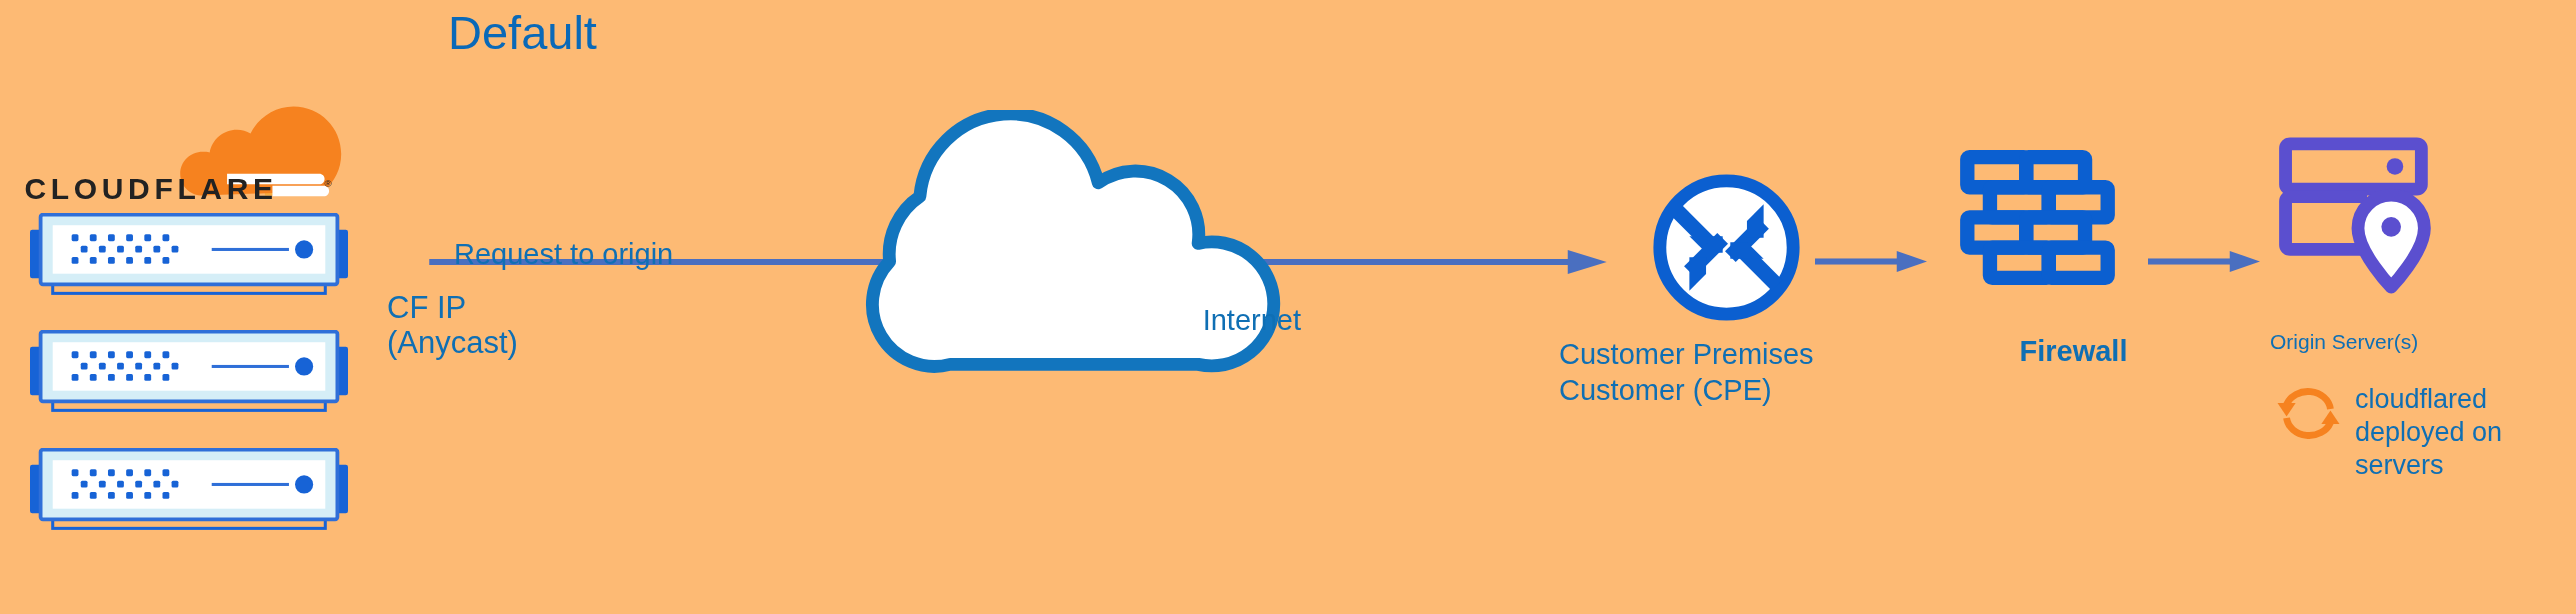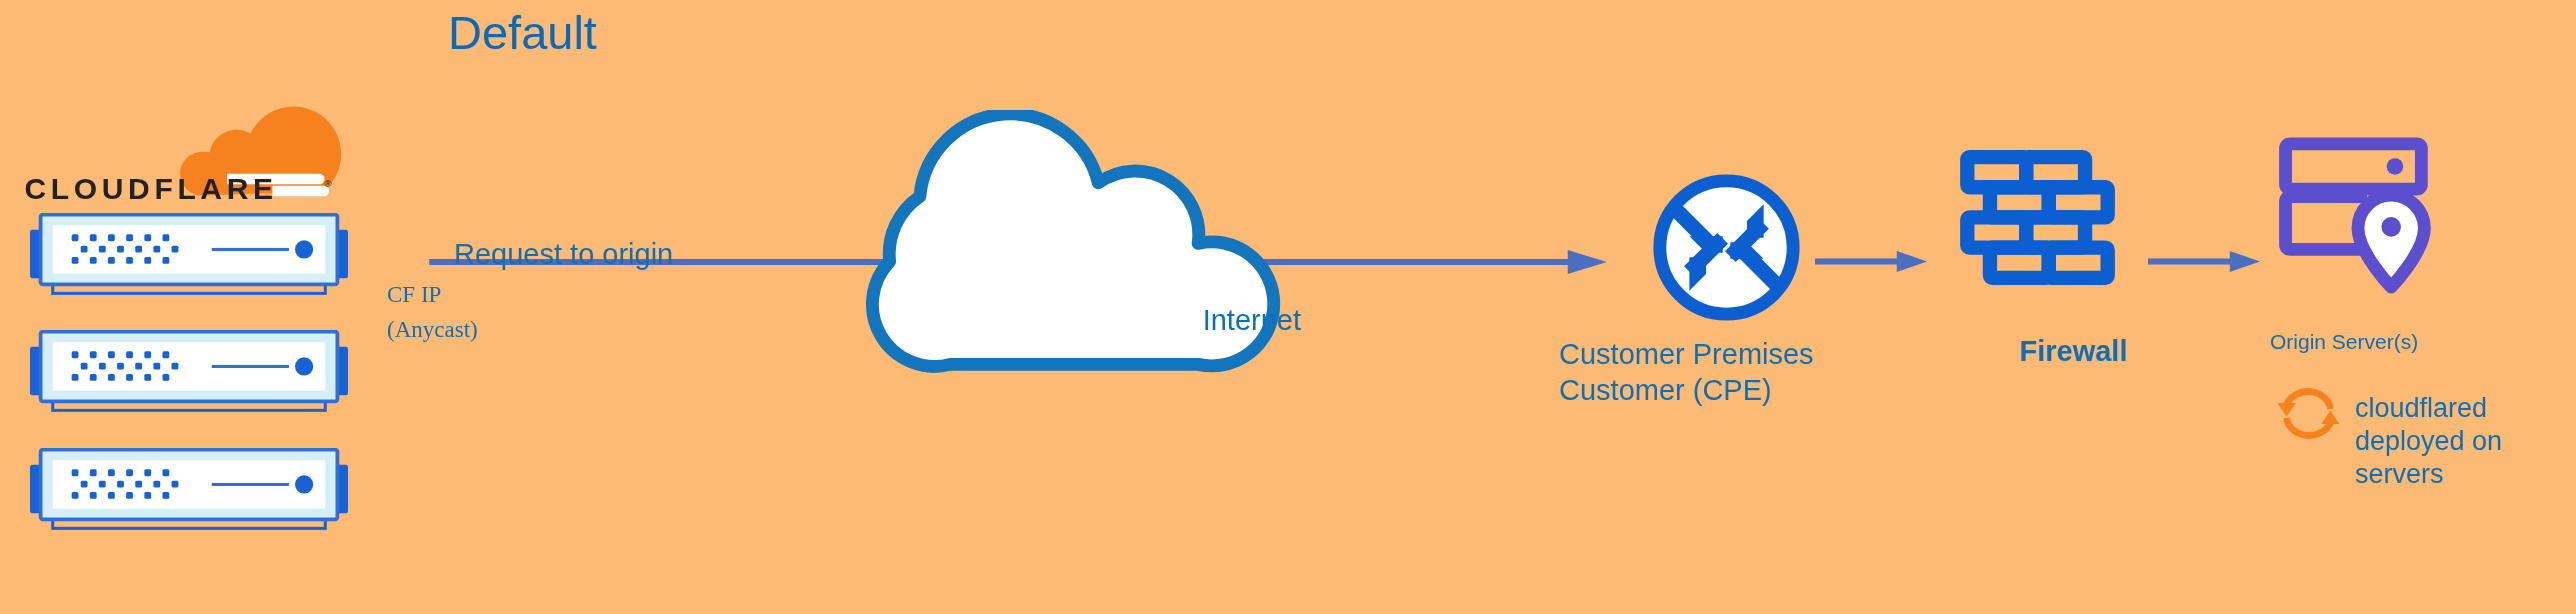--- a/index.html
+++ b/index.html
@@ -63,26 +63,25 @@
   #request-label {
     left: 454px;
     top: 206px;
     font-size: 29px;
     color: #0f6fb4;
     white-space: nowrap;
     margin-top: 32px;
   }
   #cf-ip-label {
     left: 387px;
-    top: 277px;
-    font-size: 23px;
+    top: 290px;
+    font-size: 31px;
     color: #0f6fb4;
     line-height: 35px;
     white-space: nowrap;
-    font-family: Liberation Serif, serif;
   }
 
   
   #internet-cloud {
     left: 817px;
     top: 110px;
     width: 484px;
     height: 269px;
   }
   #internet-label {
@@ -159,21 +158,21 @@
 
   
   #cloudflared-icon {
     left: 2276px;
     top: 383px;
     width: 65px;
     height: 61px;
   }
   #cloudflared-note {
     left: 2355px;
-    top: 392px;
+    top: 383px;
     width: 182px;
     font-size: 27px;
     color: #0f6fb4;
     line-height: 33px;
   }
   .note-line { display: block; }
 </style>
 </head>
 <body>
 

